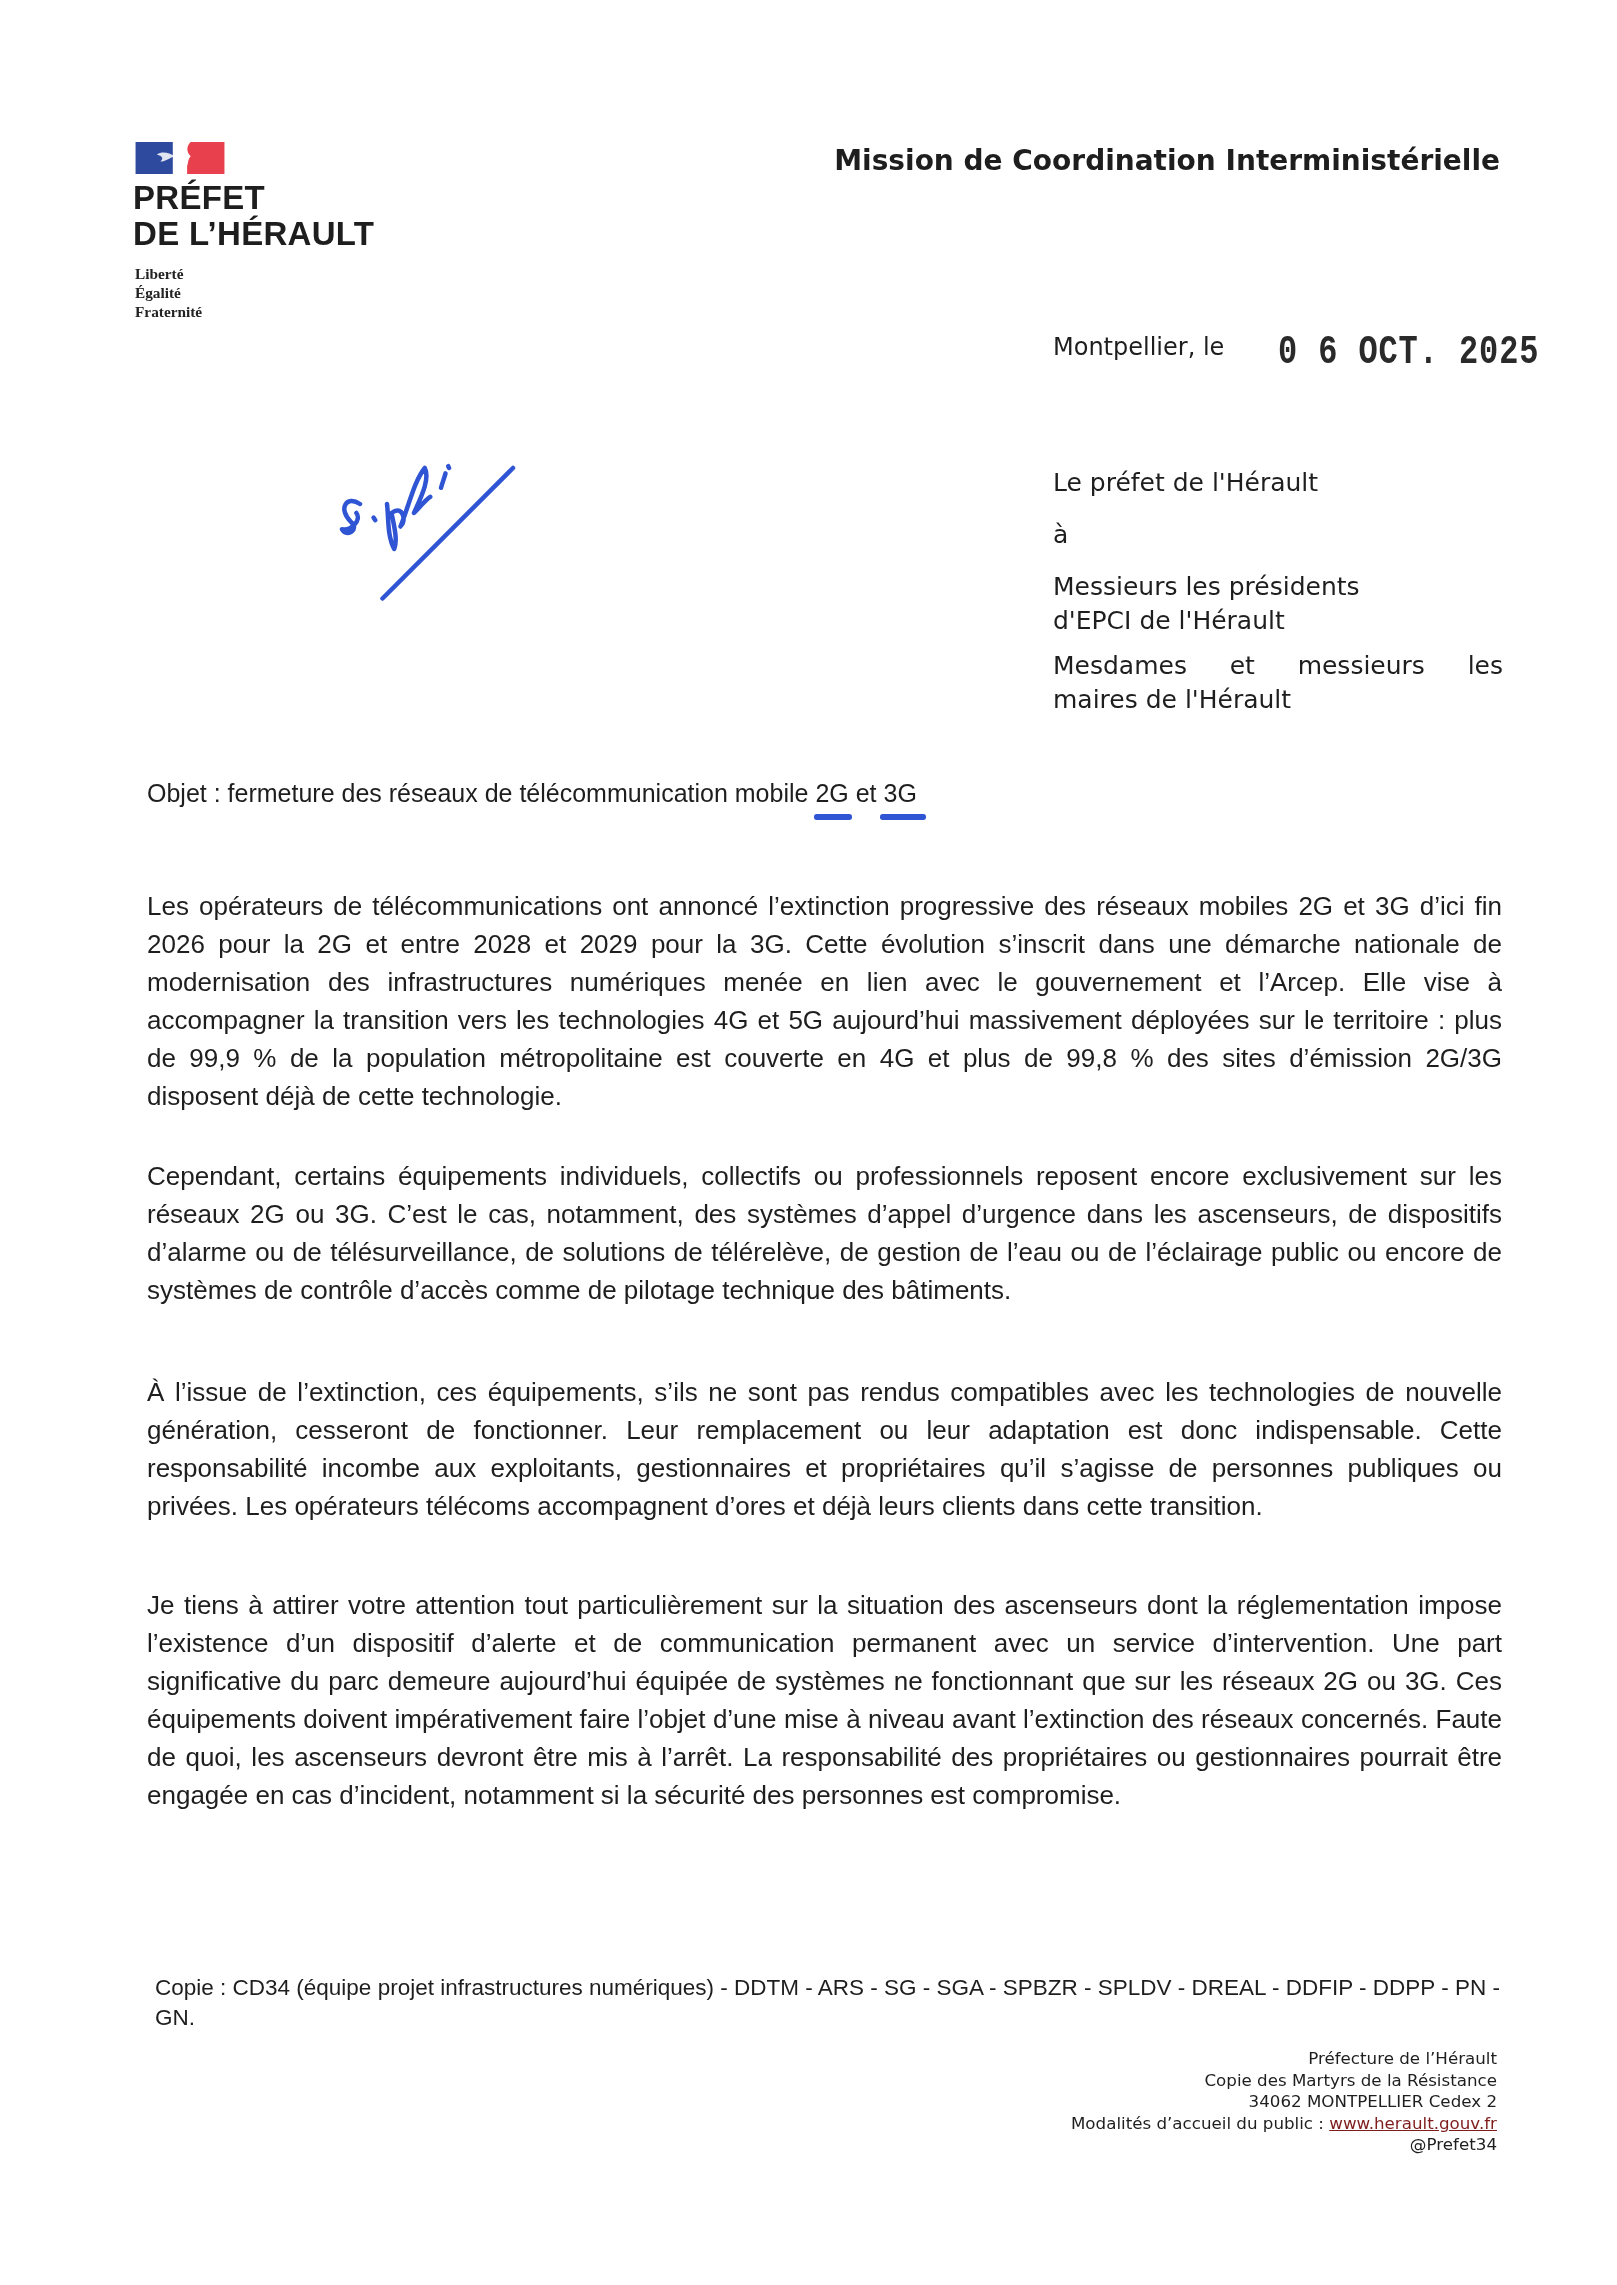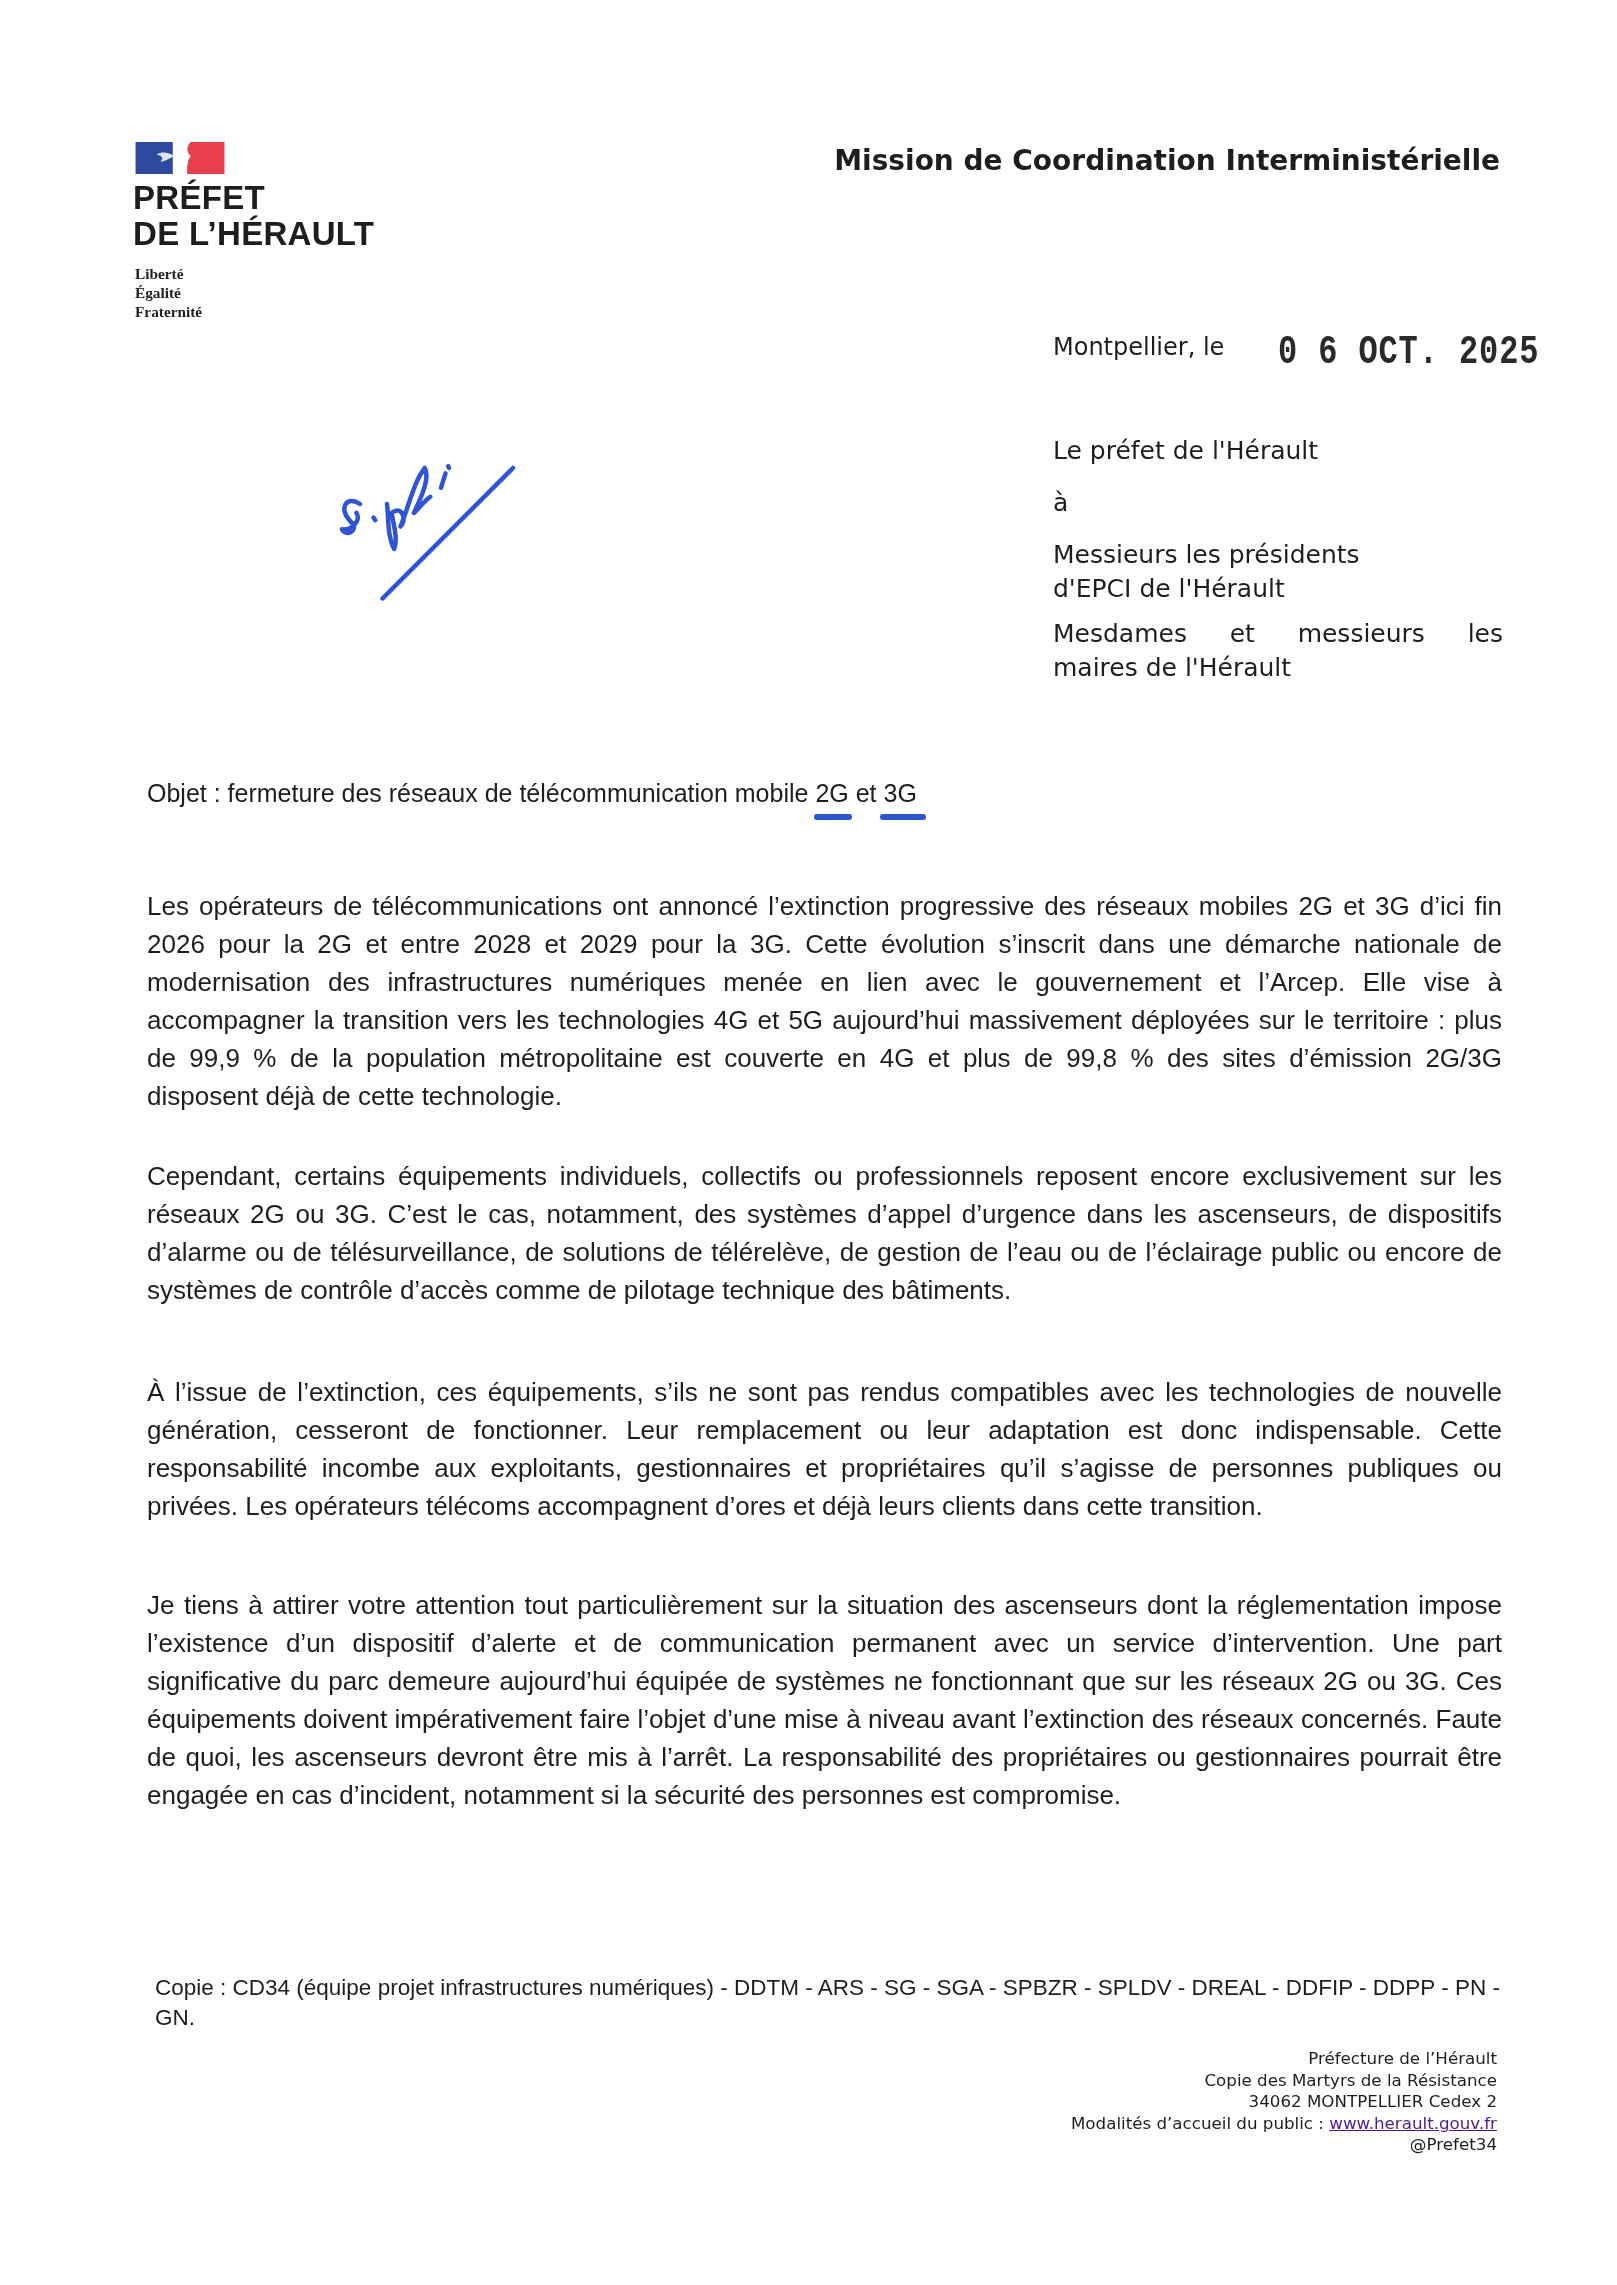--- a/index.html
+++ b/index.html
@@ -25,21 +25,21 @@
       right: 117px; top: 142px; text-align: right; font-family: "DejaVu Sans", sans-serif;
       font-weight: bold; font-size: 28px; line-height: 38px; color: #1e1e1e;
     }
     .date-line { left: 1053px; top: 333px; font-size: 24px; color: #1e1e1e; }
     .date-stamp {
       left: 1278px; top: 329px; font-family: "Liberation Mono", monospace; font-weight: bold;
       font-size: 32px; letter-spacing: 0.9px; color: #2a2a2a; transform: scaleY(1.25); transform-origin: left top;
     }
 
     
-    .addr { left: 1053px; width: 450px; font-size: 25px; line-height: 34px; color: #1e1e1e; }
+    .addr { left: 1053px; width: 450px; font-size: 25px; line-height: 34px; color: #1e1e1e; margin-top: 32px; }
     .addr-justify { text-align: justify; text-align-last: justify; }
 
     
     .sig { left: 324px; top: 441px; width: 225px; height: 171px; }
 
     
     .subject { left: 147px; top: 779px; font-family: "Liberation Sans", sans-serif; font-size: 25px; color: #1e1e1e; }
     .underline-mark { position: absolute; height: 5.4px; background: #2f55d4; border-radius: 2.7px; }
 
     
@@ -49,21 +49,21 @@
     }
 
     
     .copy { left: 155px; top: 1973px; width: 1350px; font-family: "Liberation Sans", sans-serif; font-size: 22.5px; line-height: 30px; color: #1e1e1e; }
 
     
     .footer {
       right: 120px; top: 2048px; text-align: right; font-family: "DejaVu Sans", sans-serif;
       font-size: 16.7px; line-height: 21.6px; color: #1e1e1e;
     }
-    .footer a { color: #4c1d95; text-decoration: underline; }
+    .footer a { color: #7f1d1d; text-decoration: underline; }
   </style>
 </head>
 <body>
 
 <svg class="abs marianne" viewBox="0 0 100 36">
   <rect x="0" y="0" width="42" height="36" fill="#2e4a9e"></rect>
   <rect x="58" y="0" width="42" height="36" fill="#e8414d"></rect>
   <path d="M42 0 L62 0 C56 6 58 12 62 16 C58 20 60 26 56 30 C52 34 48 36 42 36 Z" fill="#ffffff"></path>
   <path d="M24 14 C30 10 38 12 44 16 C38 18 34 22 28 22 C32 18 30 16 24 14 Z" fill="#ffffff" opacity="0.85"></path>
 </svg>

